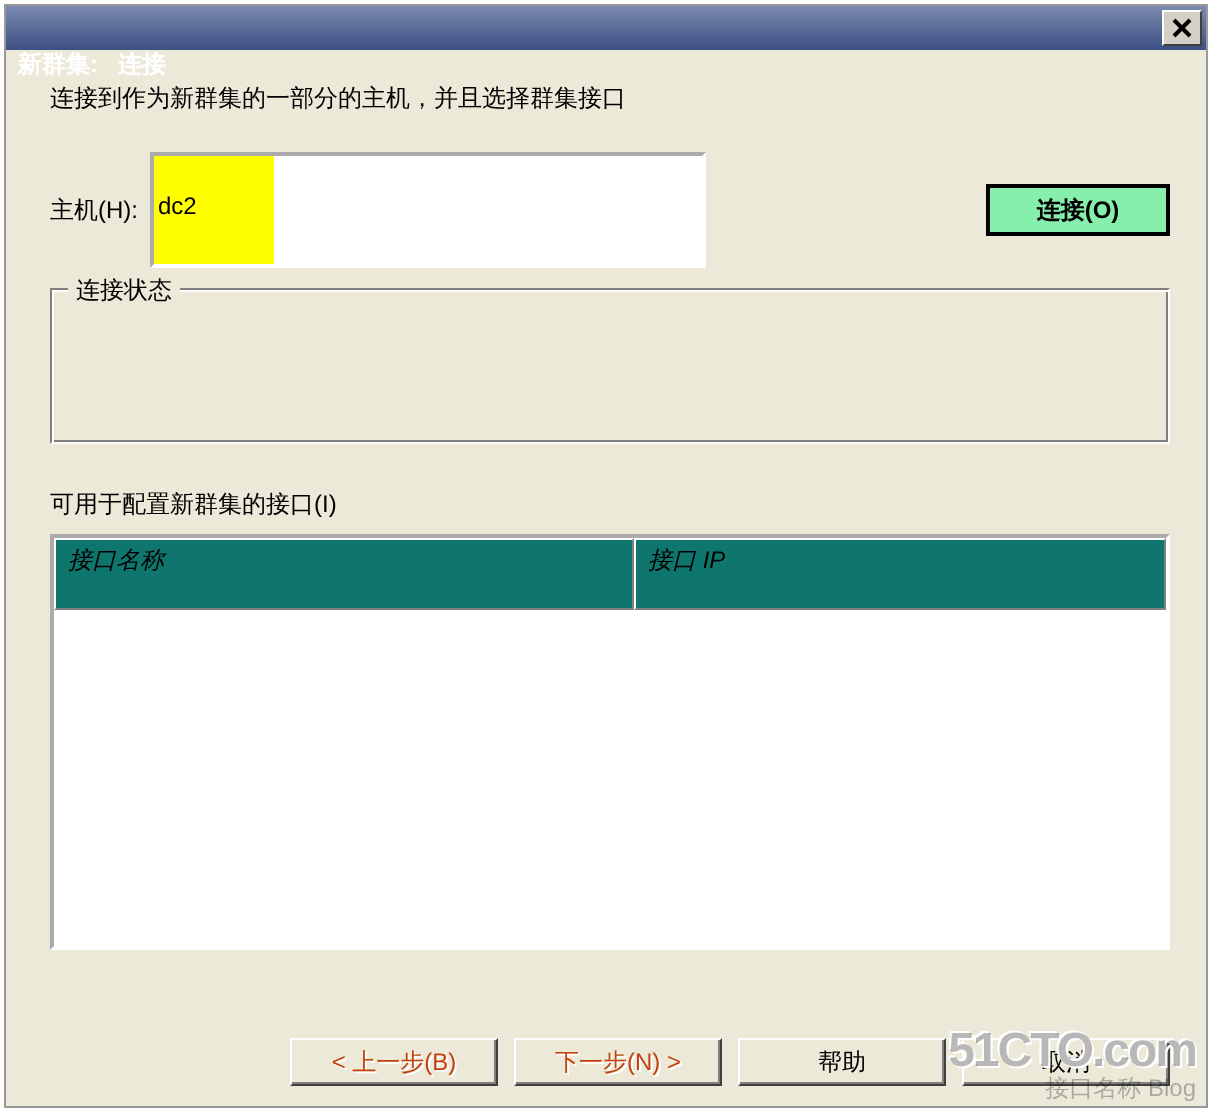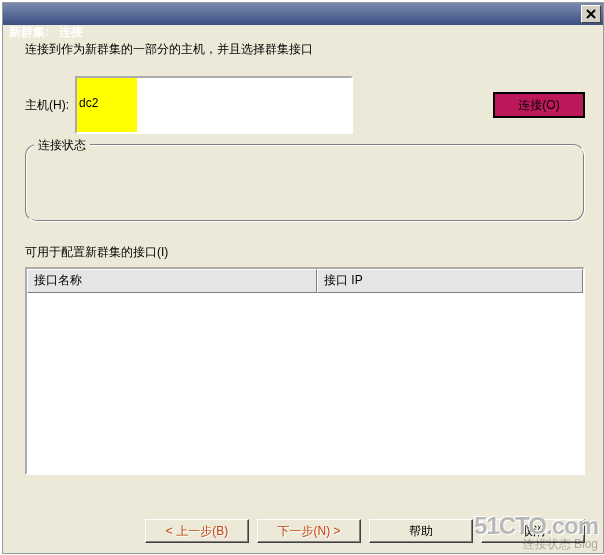--- a/index.html
+++ b/index.html
@@ -12,26 +12,26 @@
   .tbtn svg{width:10px;height:10px;}
   .client{position:absolute;left:0;top:22px;right:0;bottom:0;padding:16px 18px 10px 22px;}
   .instr{margin-bottom:18px;}
   .row{display:flex;align-items:center;margin-bottom:10px;}
   .lbl-host{margin-right:6px;}
   .host-input{flex:0 0 270px;height:18px;border:2px inset #fff;background:#fff;padding:18px 2px;position:relative;}
   .host-input .hilite{position:absolute;left:0;top:0;bottom:0;width:60px;background:#ffff00;}
   .host-input .val{position:relative;z-index:1;color:#000;}
   .btn{height:22px;min-width:72px;background:#ece9d8;border:1px solid #fff;border-right-color:#404040;border-bottom-color:#404040;box-shadow:inset -1px -1px 0 #808080;display:inline-flex;align-items:center;justify-content:center;padding:0 8px;cursor:default;}
   .btn.disabled{color:#c2410c;text-shadow:1px 1px 0 #fff;}
-  .btn.connect{margin-left:auto;background:#be185d;font-weight:normal;box-shadow:none;border:2px solid #000;}
-  .groupbox{border:1px solid #fff;border-top-color:#808080;border-left-color:#808080;box-shadow:1px 1px 0 #fff inset,-1px -1px 0 #808080 inset;margin-top:4px;position:relative;height:76px;border-radius:12px;}
+  .btn.connect{margin-left:auto;background:#86efac;font-weight:bold;box-shadow:none;border:2px solid #000;}
+  .groupbox{border:1px solid #fff;border-top-color:#808080;border-left-color:#808080;box-shadow:1px 1px 0 #fff inset,-1px -1px 0 #808080 inset;margin-top:4px;position:relative;height:76px;border-radius:0;}
   .groupbox .legend{position:absolute;top:-8px;left:8px;background:#ece9d8;padding:0 4px;}
   .avail{margin-top:22px;margin-bottom:6px;}
   .listbox{border:2px inset #fff;background:#fff;height:204px;display:flex;flex-direction:column;}
-  .lhdr{display:flex;height:24px;background:#e5e5e5;}
+  .lhdr{display:flex;height:36px;background:#0f766e;font-style:italic;}
   .lhdr .col{border:1px solid #fff;border-right-color:#808080;border-bottom-color:#808080;padding:2px 6px;box-sizing:border-box;}
   .lhdr .c1{width:290px;}
   .lhdr .c2{flex:1;}
   .lbody{flex:1;background:#fff;}
   .btnrow{position:absolute;left:0;right:0;bottom:10px;display:flex;justify-content:flex-end;gap:8px;padding:0 18px;}
   .btnrow .btn{min-width:86px;}
   .watermark{position:absolute;right:6px;bottom:4px;font-family:Arial,sans-serif;color:rgba(0,0,0,0.28);text-align:right;line-height:1.05;pointer-events:none;}
   .watermark .l1{font-size:24px;font-weight:bold;letter-spacing:-1px;text-shadow:1px 1px 0 #fff, -1px -1px 0 #fff;}
   .watermark .l2{font-size:12px;}
 </style>
@@ -92,15 +92,15 @@
         <div class="btn">
           <span>取消</span>
         </div>
       </div>
 
     </div>
   </div>
 
   <div class="watermark">
     <div class="l1">51CTO.com</div>
-    <div class="l2">连接状态  Blog</div>
+    <div class="l2">接口名称  Blog</div>
   </div>
 </div>
 
 </body></html>

